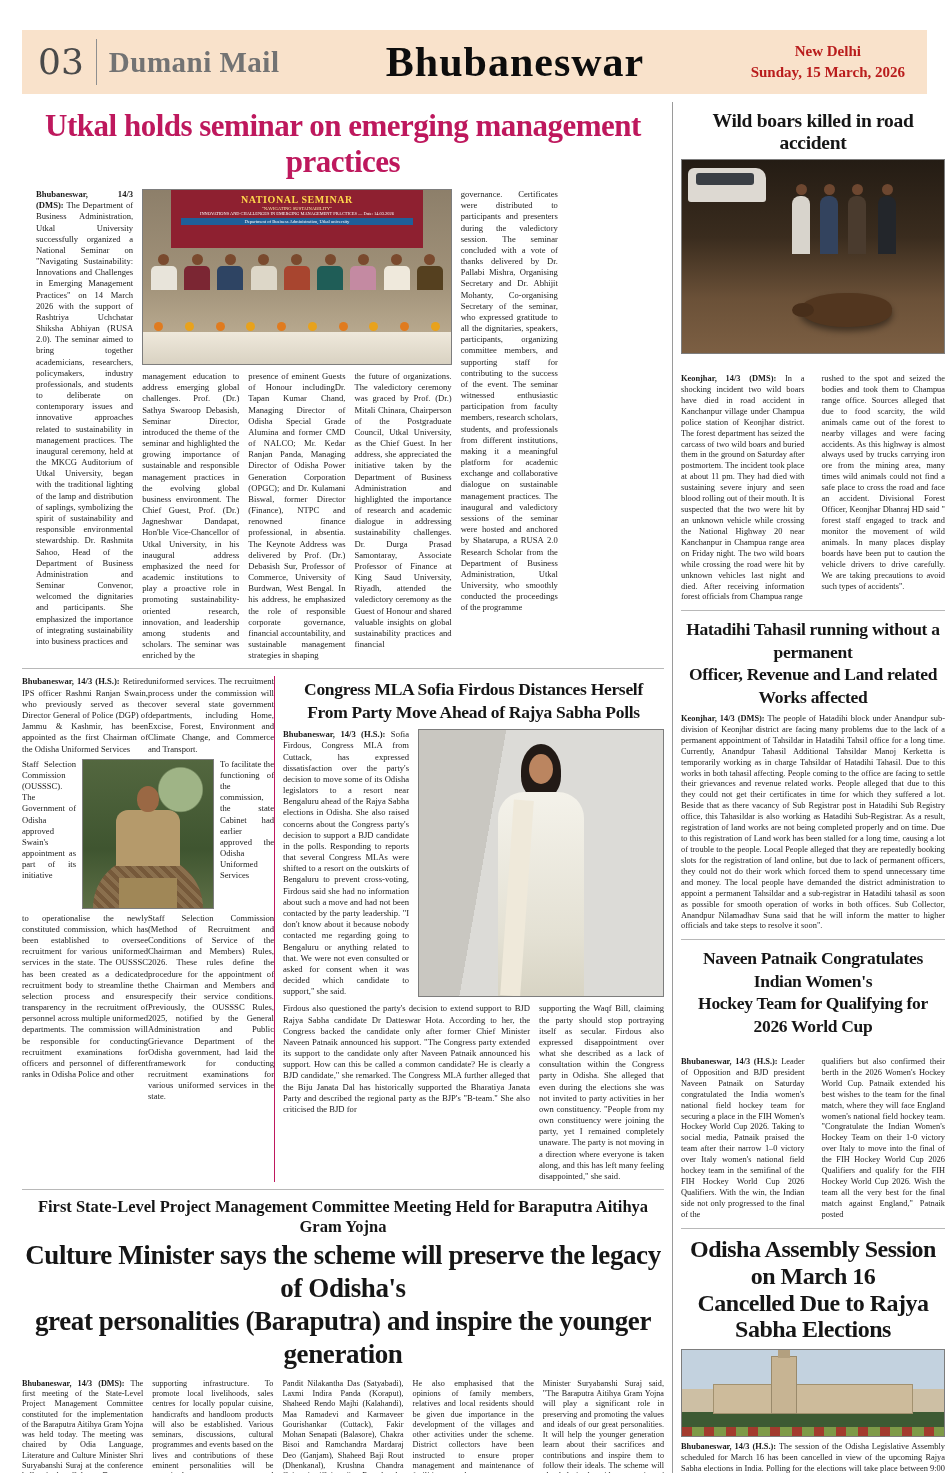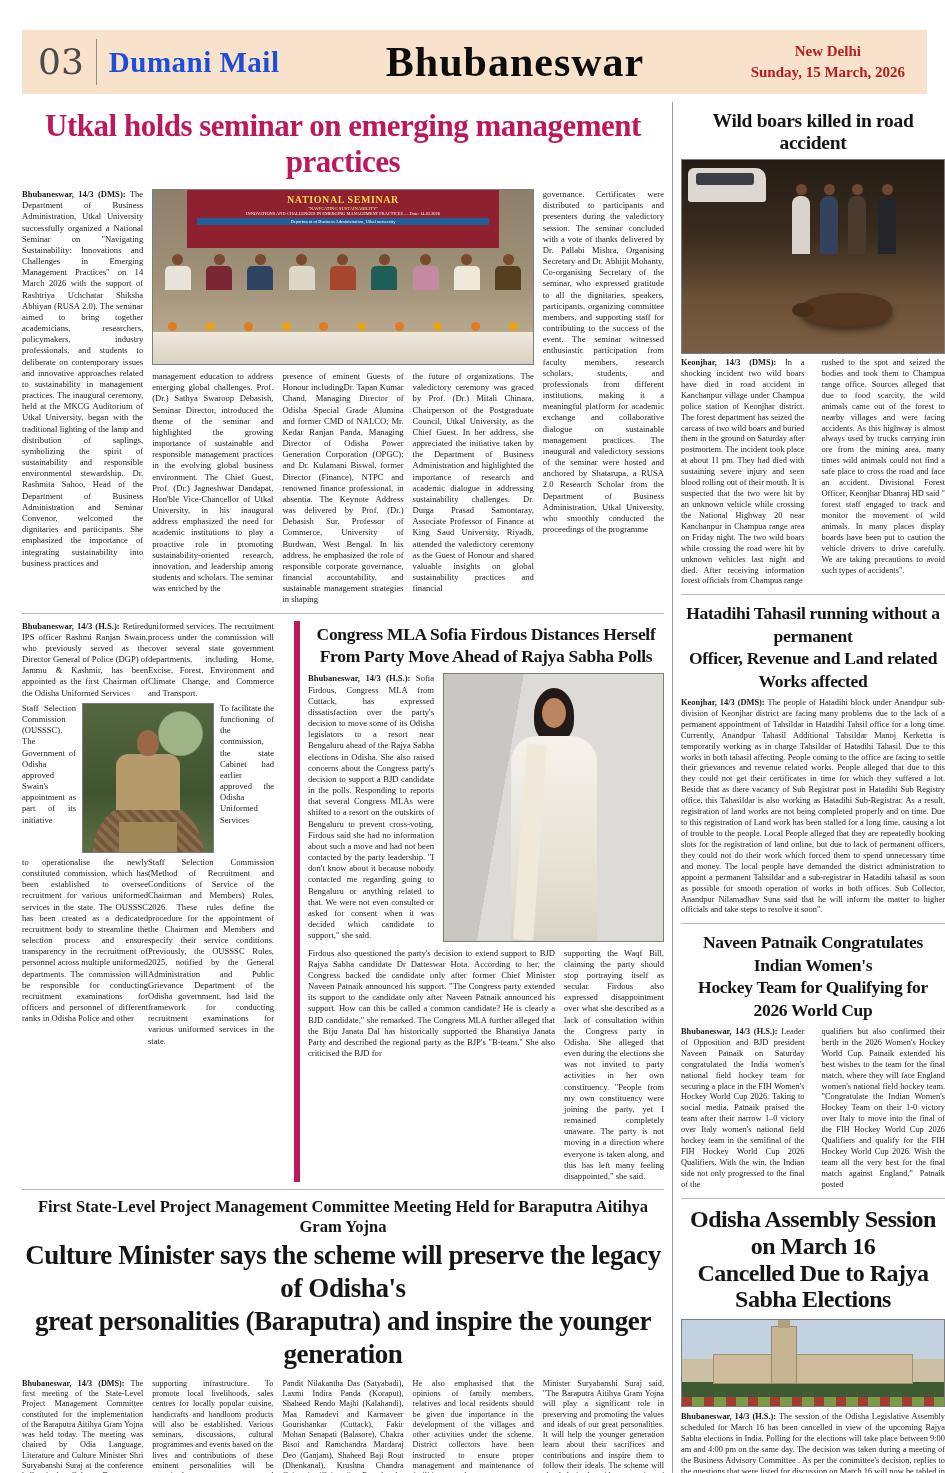--- a/index.html
+++ b/index.html
@@ -4,21 +4,21 @@
 <style>
   * { margin:0; padding:0; box-sizing:border-box; }
   html,body { background:#ffffff; }
   body { width:945px; height:1473px; overflow:hidden; font-family:"Liberation Serif", serif; color:#161616; }
   .page { width:945px; height:1473px; padding:30px 0 0 22px; position:relative; }
 
   
   .band { background:#f9e2cb; height:64px; display:flex; align-items:center; padding:0 16px; margin-right:18px; }
   .pageno { font-size:36px; color:#4a4a4a; font-family:"DejaVu Serif", serif; line-height:1; }
   .band-div { width:1px; height:46px; background:#8f8f8f; margin:0 12px; }
-  .masthead { font-size:29px; font-weight:bold; color:#1d4ed8; letter-spacing:.5px; }
+  .masthead { font-size:29px; font-weight:bold; color:#737373; letter-spacing:.5px; }
   .band-city { flex:1; text-align:center; font-size:42px; font-weight:bold; color:#0d0d0d; letter-spacing:1px; }
   .band-right { text-align:center; font-weight:bold; font-size:15px; line-height:1.4; color:#b91c1c; padding-right:6px; }
 
   
   .content { display:flex; margin-top:8px; }
   .main-col { width:642px; }
   .rail { flex:1; margin-left:8px; padding-left:8px; border-left:1px solid #9a9a9a; }
 
   .body { font-size:8.6px; line-height:1.3; text-align:justify; color:#1b1b1b; }
   .rail .body { font-size:8.4px; }
@@ -29,21 +29,21 @@
 
   
   .h-utkal { font-size:31px; font-weight:bold; text-align:center; letter-spacing:-0.5px; margin:6px 0 9px; color:#be185d; }
   .h-wb { font-size:19.5px; font-weight:bold; text-align:center; margin:8px 0 5px; letter-spacing:-0.3px; }
   .h-mid { font-size:17.5px; font-weight:bold; text-align:center; line-height:1.28; margin:2px 0 6px; letter-spacing:-0.3px; }
   .h-assembly { font-size:24px; font-weight:bold; text-align:center; line-height:1.12; margin:4px 0 6px; letter-spacing:-0.5px; }
   .kicker { font-size:16.5px; font-weight:bold; text-align:center; margin:4px 0 2px; }
   .h-cm { font-size:27px; font-weight:bold; text-align:center; line-height:1.22; margin:2px 0 8px; letter-spacing:-0.4px; }
 
   
-  .a1 { display:grid; grid-template-columns:repeat(5,1fr); column-gap:9px; grid-template-rows:176px auto; }
+  .a1 { display:grid; grid-template-columns:repeat(6,1fr); column-gap:9px; grid-template-rows:176px auto;margin-left:14px; }
   .a1 .c1 { grid-column:1; grid-row:1/3; }
   .a1 .ph { grid-column:2/5; grid-row:1; }
   .a1 .c2 { grid-column:2; grid-row:2; margin-top:6px; }
   .a1 .c3 { grid-column:3; grid-row:2; margin-top:6px; }
   .a1 .c4 { grid-column:4; grid-row:2; margin-top:6px; }
   .a1 .c5 { grid-column:5; grid-row:1/3; }
 
   
   .photo { position:relative; overflow:hidden; border:1px solid #7d7d7d; }
   .sem { background:linear-gradient(#8d7f6a, #a2937a 55%, #c6b79c); }
@@ -84,33 +84,33 @@
 
   .asm { height:88px; background:linear-gradient(#c3d2df 0 45%, #cdbfa4 45% 72%, #3d5a33 72% 100%); }
   .asm-tower { position:absolute; left:34%; top:6px; width:26px; height:58px; background:#c7b493; border:1px solid #9a8a6b; }
   .asm-tower:after { content:""; position:absolute; left:6px; top:-7px; width:12px; height:8px; background:#b3a07f; }
   .asm-block { position:absolute; left:12%; top:34px; width:200px; height:30px; background:#cdbb9b; border:1px solid #a2916f; }
   .asm-flowers { position:absolute; bottom:0; left:0; right:0; height:9px; background:repeating-linear-gradient(90deg,#a33b2e 0 10px,#7e9a48 10px 22px); }
 
   
   .mid { display:flex; margin-top:2px; }
   .ou { width:252px; }
-  .sf-sec { flex:1; margin-left:20px; padding-left:8px; border-left:6px solid #be185d; }
+  .sf-sec { flex:1; margin-left:0; padding-left:8px; border-left:1px solid #be185d; }
   .ou-rowA, .ou-rowC { display:grid; grid-template-columns:1fr 1fr; }
   .ou-rowB { display:grid; grid-template-columns:54px 1fr 54px; column-gap:6px; margin:4px 0; }
   .ou-rowC { margin-top:4px; }
 
   .sf-grid { display:grid; grid-template-columns:126px 112px 1fr; column-gap:9px; }
   .sf-grid .sfc1 { grid-column:1; grid-row:1; }
   .sf-grid .sfph { grid-column:2/4; grid-row:1; }
   .sf-grid .sfbelow { grid-column:1/3; grid-row:2; margin-top:6px; }
   .sf-grid .sfc3 { grid-column:3; grid-row:2; margin-top:6px; }
 
   
-  .two { display:grid; grid-template-columns:1fr 1fr; column-gap:17px; margin-top:4px; }
+  .two { display:grid; grid-template-columns:1fr 1fr; column-gap:17px; margin-top:20px; }
 
   
   .b5 { display:grid; grid-template-columns:repeat(5,1fr); column-gap:9px; margin-top:4px; }
 </style>
 </head>
 <body>
 
 <div class="page">
 
   <header class="band">

